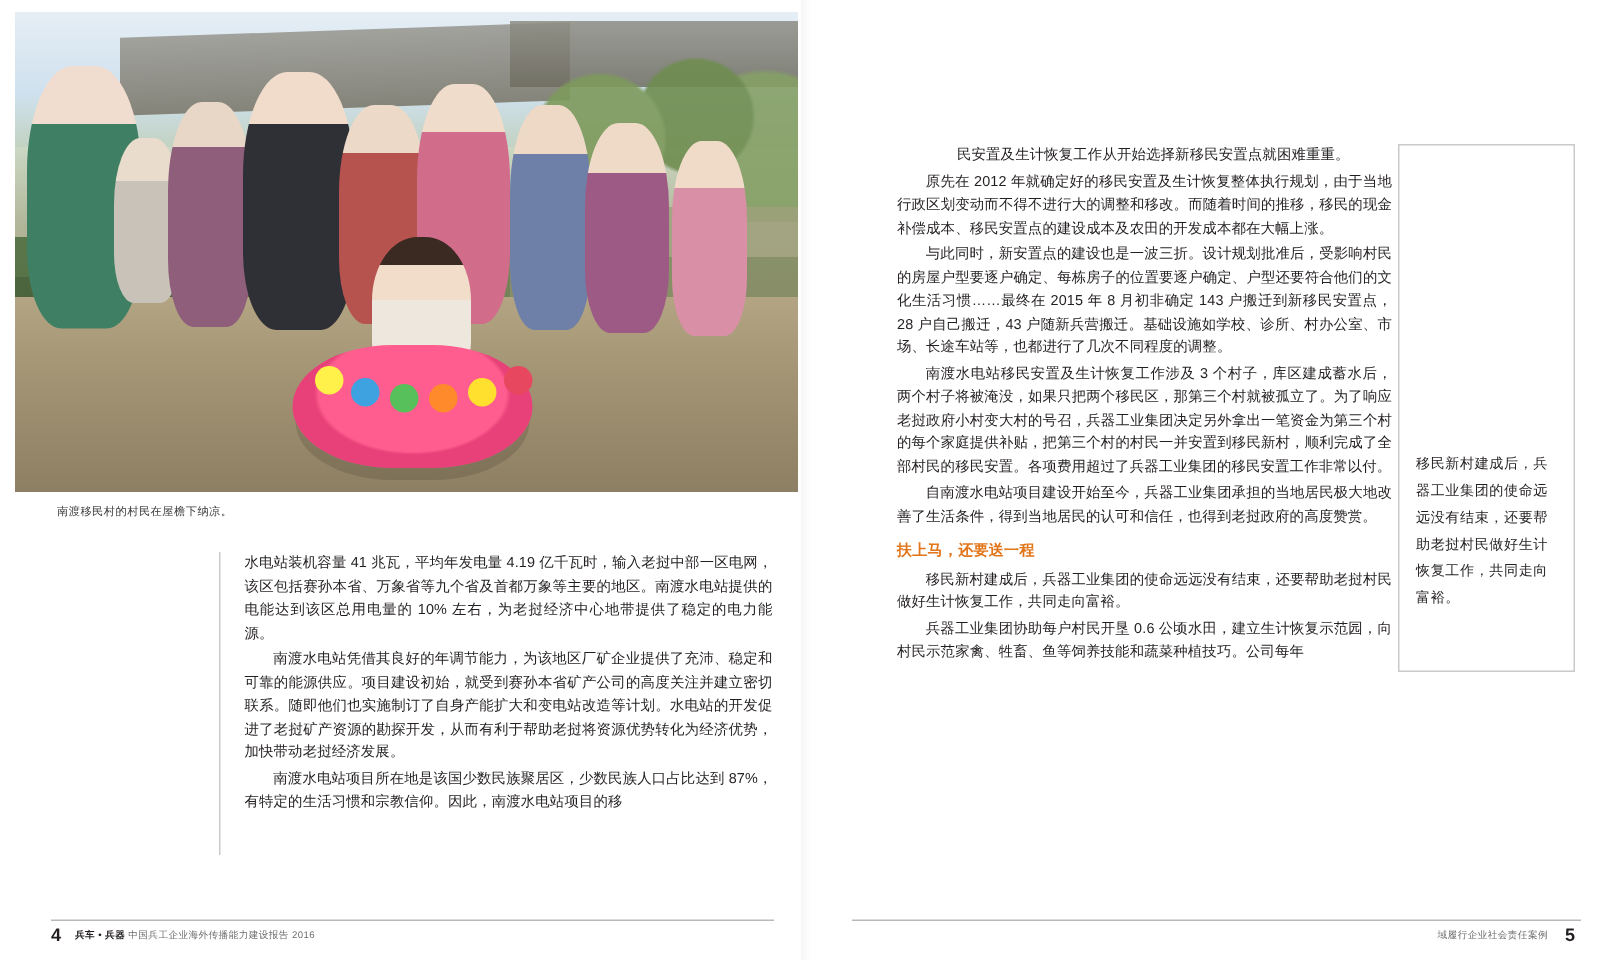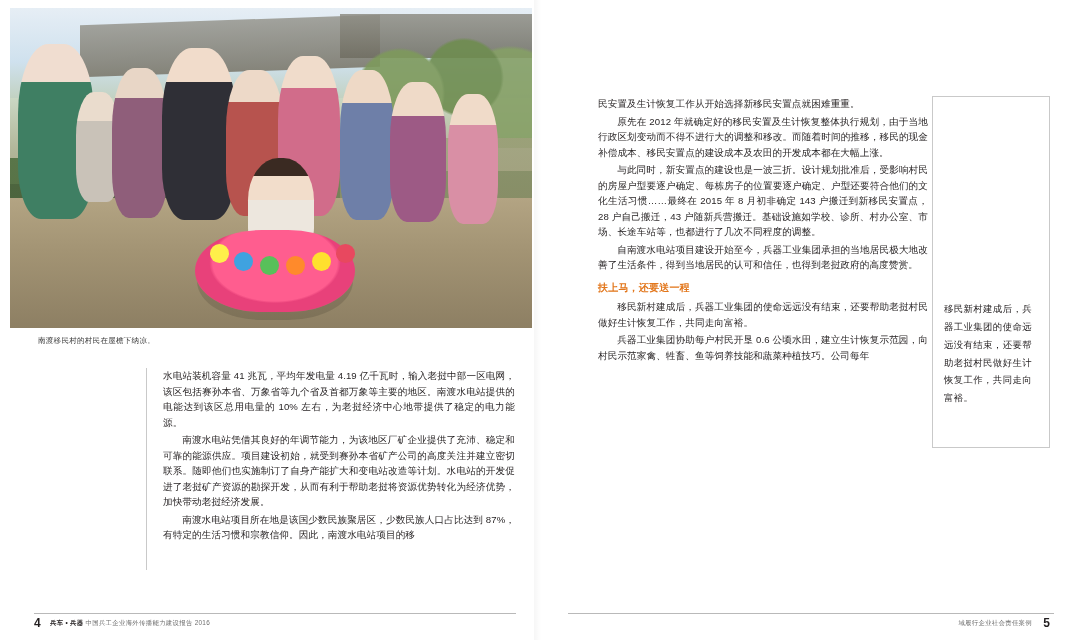--- a/index.html
+++ b/index.html
@@ -138,21 +138,21 @@
     left: 58px;
     top: 96px;
     width: 330px;
     font-size: 9.6px;
     line-height: 1.62;
     text-align: justify;
     color: #231f20;
     letter-spacing: .1px;
   }
   .right-text p { margin: 0 0 2px 0; text-indent: 2em; }
-  .right-text p.noind { text-indent: 0; }
+  .right-text p.noind { text-indent: 0; margin-left: 40px; }
 
   .pullquote-box {
     position: absolute;
     left: 392px;
     top: 96px;
     width: 118px;
     height: 352px;
     border: 1px solid #c9c9c9;
     box-sizing: border-box;
   }
@@ -261,20 +261,21 @@
       <span>中国兵工企业海外传播能力建设报告  2016</span>
     </div>
   </div>
 
   <div class="page page-right">
 
     <div class="right-text">
       <p class="noind">民安置及生计恢复工作从开始选择新移民安置点就困难重重。</p>
       <p>原先在 2012 年就确定好的移民安置及生计恢复整体执行规划，由于当地行政区划变动而不得不进行大的调整和移改。而随着时间的推移，移民的现金补偿成本、移民安置点的建设成本及农田的开发成本都在大幅上涨。</p>
       <p>与此同时，新安置点的建设也是一波三折。设计规划批准后，受影响村民的房屋户型要逐户确定、每栋房子的位置要逐户确定、户型还要符合他们的文化生活习惯……最终在 2015 年 8 月初非确定 143 户搬迁到新移民安置点，28 户自己搬迁，43 户随新兵营搬迁。基础设施如学校、诊所、村办公室、市场、长途车站等，也都进行了几次不同程度的调整。</p>
+      <p>南渡水电站移民安置及生计恢复工作涉及 3 个村子，库区建成蓄水后，两个村子将被淹没，如果只把两个移民区，那第三个村就被孤立了。为了响应老挝政府小村变大村的号召，兵器工业集团决定另外拿出一笔资金为第三个村的每个家庭提供补贴，把第三个村的村民一并安置到移民新村，顺利完成了全部村民的移民安置。各项费用超过了兵器工业集团的移民安置工作非常以付。</p>
       <p>自南渡水电站项目建设开始至今，兵器工业集团承担的当地居民极大地改善了生活条件，得到当地居民的认可和信任，也得到老挝政府的高度赞赏。</p>
       <h3 class="sub orange">扶上马，还要送一程</h3>
       <p>移民新村建成后，兵器工业集团的使命远远没有结束，还要帮助老挝村民做好生计恢复工作，共同走向富裕。</p>
       <p>兵器工业集团协助每户村民开垦 0.6 公顷水田，建立生计恢复示范园，向村民示范家禽、牲畜、鱼等饲养技能和蔬菜种植技巧。公司每年</p>
     </div>
 
     <div class="pullquote-box"></div>
     <div class="pullquote">移民新村建成后，兵器工业集团的使命远远没有结束，还要帮助老挝村民做好生计恢复工作，共同走向富裕。</div>
 
     <div class="footer-rule r"></div>

